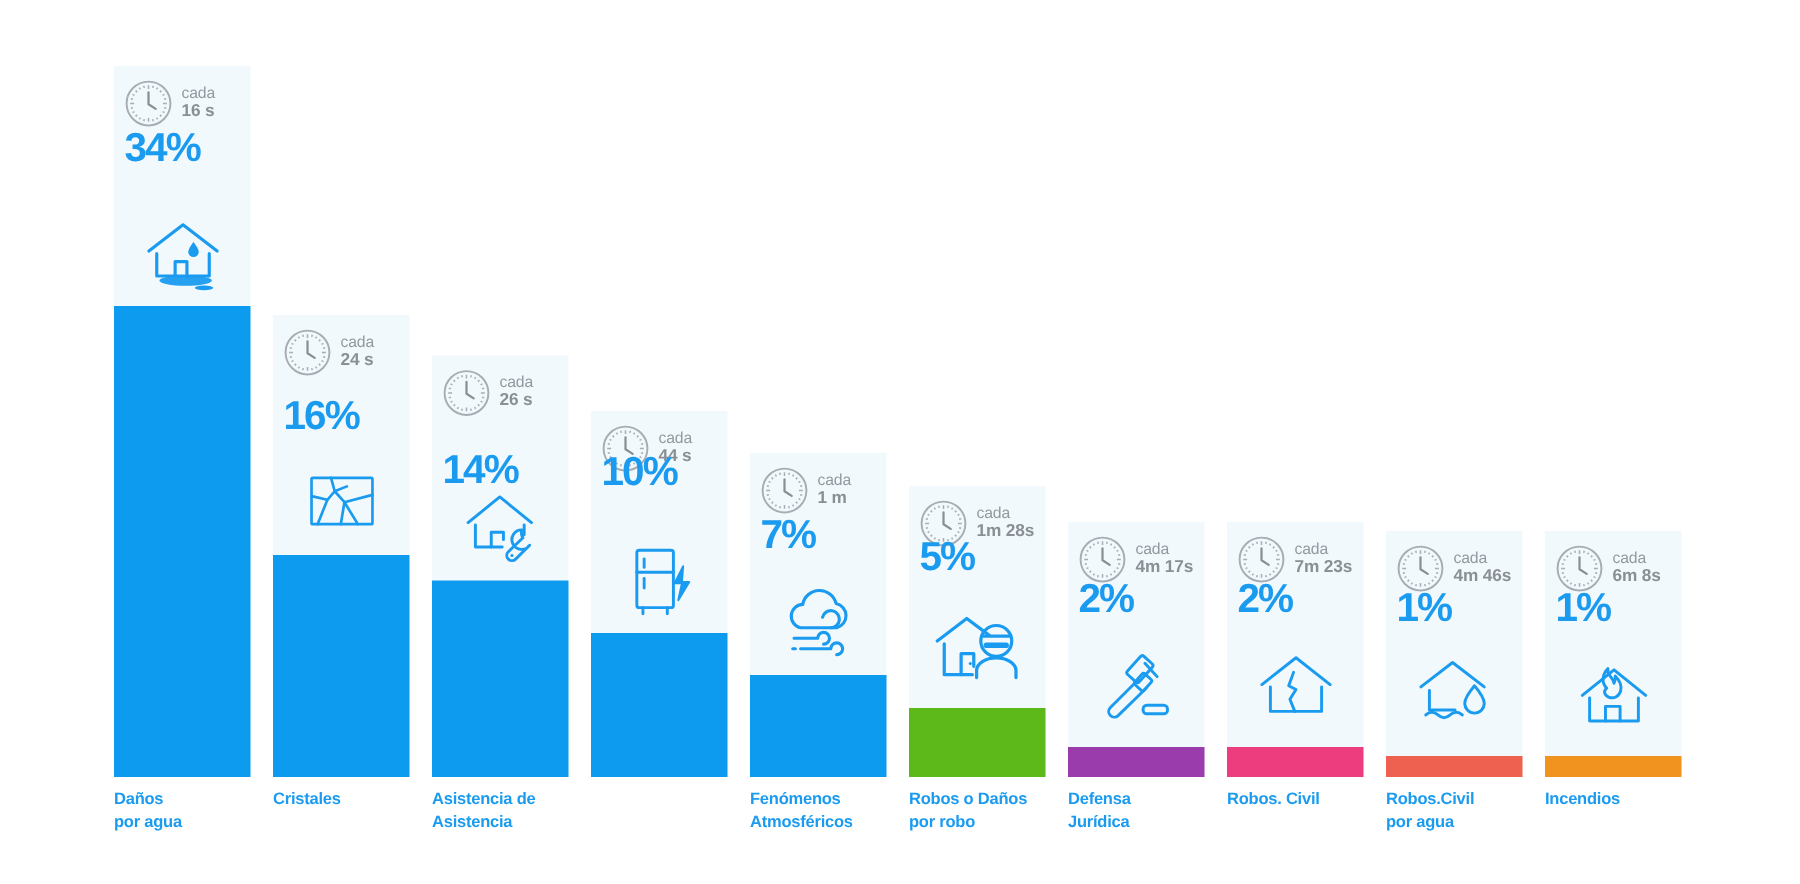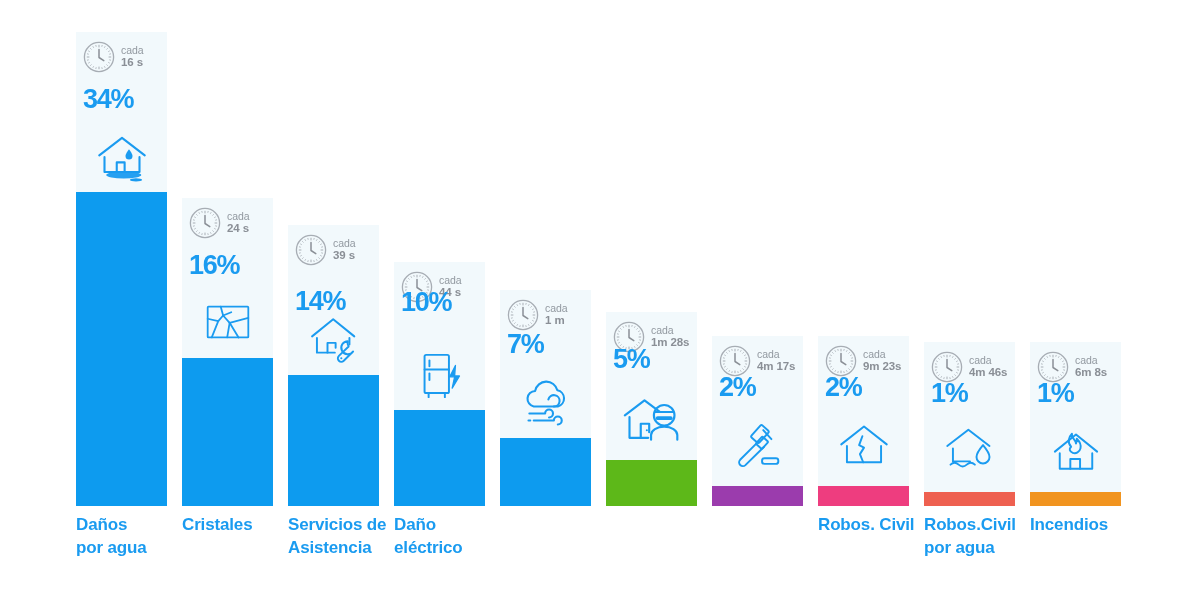--- a/index.html
+++ b/index.html
@@ -2,21 +2,21 @@
 <html><head>
 <meta charset="utf-8">
 <style>
   * { box-sizing: border-box; margin: 0; padding: 0; }
   html, body {
     width: 1200px; height: 589px;
     background: #ffffff;
     font-family: "Liberation Sans", sans-serif;
     overflow: hidden;
   }
-  #stage { position: relative; width: 1200px; height: 553px; }
+  #stage { position: relative; width: 1200px; height: 553px; margin-top: 12px; }
 
   .col { position: absolute; top: 0; width: 91px; height: 589px; }
 
   .panel {
     position: absolute; left: 0; width: 91px;
     background: #F2F9FC;
   }
 
   .meta {
     position: absolute; left: 7px; top: 10px;
@@ -35,21 +35,21 @@
     letter-spacing: -1.3px; line-height: 1;
   }
   .pct.small { font-size: 27px; }
 
   .bigicon { position: absolute; left: 50%; transform: translateX(-50%); }
 
   .bar { position: absolute; left: 0; width: 91px; }
 
   .label {
     position: absolute; left: 0; top: 514px; width: 108px;
-    font-size: 17px; font-weight: 700; color: #1A9BF0;
+    font-size: 11px; font-weight: 700; color: #1A9BF0;
     line-height: 1.33; letter-spacing: -0.15px;
   }
 </style>
 </head>
 <body>
 
 <div id="stage">
     <div class="col" style="left: 76px;">
     <div class="panel" style="top:32px;height:474px;"></div>
 
@@ -81,21 +81,21 @@
             <line x1="9.9" y1="5.4" x2="10.6" y2="6.6" stroke="#A7ADB4" stroke-width="1"></line>
             <line x1="12.8" y1="4.2" x2="13.2" y2="5.6" stroke="#A7ADB4" stroke-width="1"></line>
     <path d="M16 8.5 L16 16.5 L20.8 19.6" fill="none" stroke="#8A8F96" stroke-width="1.5" stroke-linecap="round" stroke-linejoin="round"></path>
   </svg></span>
       <span class="meta-text">
         <span class="cada">cada</span>
         <span>16 s</span>
       </span>
     </div>
 
-    <div class="pct small" style="top:86px;">34%</div>
+    <div class="pct small" style="top:73px;">34%</div>
 
     <div class="bigicon" style="top:130px;width:56px;height:56px;">
       <svg viewBox="0 0 64 64" width="100%" height="100%" fill="none" stroke="#1A9BF0" stroke-width="2.4" stroke-linecap="round" stroke-linejoin="round">
      <path d="M6 29 L32 9 L58 29"></path>
      <path d="M12 31 v17 h40 V31"></path>
      <path d="M26 48 v-11 h9 v11"></path>
      <path d="M40 22 c0 0 -4 5 -4 7.6 a4 4 0 0 0 8 0 C44 27 40 22 40 22z" fill="#1A9BF0" stroke="none"></path>
      <ellipse cx="34" cy="51.5" rx="20" ry="4" fill="#1A9BF0" stroke="none" opacity="0.95"></ellipse>
      <ellipse cx="48" cy="57" rx="7" ry="1.8" fill="#1A9BF0" stroke="none"></ellipse>
    </svg>
@@ -194,41 +194,41 @@
             <line x1="3.8" y1="16.0" x2="6.4" y2="16.0" stroke="#A7ADB4" stroke-width="1"></line>
             <line x1="4.2" y1="12.8" x2="5.6" y2="13.2" stroke="#A7ADB4" stroke-width="1"></line>
             <line x1="5.4" y1="9.9" x2="6.6" y2="10.6" stroke="#A7ADB4" stroke-width="1"></line>
             <line x1="7.4" y1="7.4" x2="8.4" y2="8.4" stroke="#A7ADB4" stroke-width="1"></line>
             <line x1="9.9" y1="5.4" x2="10.6" y2="6.6" stroke="#A7ADB4" stroke-width="1"></line>
             <line x1="12.8" y1="4.2" x2="13.2" y2="5.6" stroke="#A7ADB4" stroke-width="1"></line>
     <path d="M16 8.5 L16 16.5 L20.8 19.6" fill="none" stroke="#8A8F96" stroke-width="1.5" stroke-linecap="round" stroke-linejoin="round"></path>
   </svg></span>
       <span class="meta-text">
         <span class="cada">cada</span>
-        <span>39 s</span>
+        <span>26 s</span>
       </span>
     </div>
 
     <div class="pct small" style="top:288px;">14%</div>
 
     <div class="bigicon" style="top:312px;width:52px;height:52px;">
       <svg viewBox="0 0 64 64" width="100%" height="100%" fill="none" stroke="#1A9BF0" stroke-width="2.4" stroke-linecap="round" stroke-linejoin="round">
      <path d="M5 30 L31 9 L57 30"></path>
      <path d="M11 32 v18 h22"></path>
      <path d="M51 32 v8"></path>
      <path d="M24 50 V38 h10 v6"></path>
      <path d="M49 36 a8 8 0 1 0 6.5 12.6 L44 60 a4.2 4.2 0 0 1 -6 -6 L50 42.5 A8 8 0 0 1 49 36z"></path>
      <circle cx="41" cy="57" r="1.3" fill="#1A9BF0" stroke="none"></circle>
    </svg>
     </div>
 
     <div class="bar" style="top:375px;height:131px;background:#0D9BEF;"></div>
 
     <div class="label">
-      <div>Servicios de</div>
+      <div>Asistencia de</div>
       <div>Asistencia</div>
     </div>
   </div>
     <div class="col" style="left: 394px;">
     <div class="panel" style="top:262px;height:244px;"></div>
 
     <div class="meta" style="top:271px;">
       <span class="clock"><svg viewBox="0 0 32 32" width="32" height="32">
     <circle cx="16" cy="16" r="14.6" fill="none" stroke="#A7ADB4" stroke-width="1.3"></circle>
     <line x1="16.0" y1="3.8" x2="16.0" y2="6.4" stroke="#A7ADB4" stroke-width="1"></line>
@@ -272,24 +272,20 @@
      <path d="M19 13 v7"></path>
      <path d="M19 29 v8"></path>
      <path d="M18 53 v5"></path>
      <path d="M38 53 v5"></path>
      <path d="M51 19 L44 33 h6 L47 47 L56 32 h-6 z" fill="#1A9BF0" stroke="#1A9BF0" stroke-width="1.6"></path>
    </svg>
     </div>
 
     <div class="bar" style="top:410px;height:96px;background:#0D9BEF;"></div>
 
-    <div class="label">
-      <div>Daño</div>
-      <div>eléctrico</div>
-    </div>
   </div>
     <div class="col" style="left: 500px;">
     <div class="panel" style="top:290px;height:216px;"></div>
 
     <div class="meta" style="top:299px;">
       <span class="clock"><svg viewBox="0 0 32 32" width="32" height="32">
     <circle cx="16" cy="16" r="14.6" fill="none" stroke="#A7ADB4" stroke-width="1.3"></circle>
     <line x1="16.0" y1="3.8" x2="16.0" y2="6.4" stroke="#A7ADB4" stroke-width="1"></line>
             <line x1="19.2" y1="4.2" x2="18.8" y2="5.6" stroke="#A7ADB4" stroke-width="1"></line>
             <line x1="22.1" y1="5.4" x2="21.4" y2="6.6" stroke="#A7ADB4" stroke-width="1"></line>
@@ -330,20 +326,24 @@
      <path d="M41 36 a6.5 6.5 0 1 0 -6.3 -8"></path>
      <path d="M13 44 H31 a4.5 4.5 0 1 1 4.5 4.5"></path>
      <path d="M18 52 H41 a4.5 4.5 0 1 1 4.5 4.5"></path>
      <path d="M12 52 H14"></path>
      <path d="M24 44 M10 44"></path>
    </svg>
     </div>
 
     <div class="bar" style="top:438px;height:68px;background:#0D9BEF;"></div>
 
+    <div class="label">
+      <div>Fenómenos</div>
+      <div>Atmosféricos</div>
+    </div>
   </div>
     <div class="col" style="left: 606px;">
     <div class="panel" style="top:312px;height:194px;"></div>
 
     <div class="meta" style="top:321px;">
       <span class="clock"><svg viewBox="0 0 32 32" width="32" height="32">
     <circle cx="16" cy="16" r="14.6" fill="none" stroke="#A7ADB4" stroke-width="1.3"></circle>
     <line x1="16.0" y1="3.8" x2="16.0" y2="6.4" stroke="#A7ADB4" stroke-width="1"></line>
             <line x1="19.2" y1="4.2" x2="18.8" y2="5.6" stroke="#A7ADB4" stroke-width="1"></line>
             <line x1="22.1" y1="5.4" x2="21.4" y2="6.6" stroke="#A7ADB4" stroke-width="1"></line>
@@ -386,20 +386,24 @@
      <circle cx="26.5" cy="43" r="1.1" fill="#1A9BF0" stroke="none"></circle>
      <circle cx="45" cy="27" r="11"></circle>
      <path d="M35.5 23.5 h19"></path>
      <path d="M38 30 h14" stroke-width="4"></path>
      <path d="M31 53 v-5 a14 9 0 0 1 28 0 v5"></path>
    </svg>
     </div>
 
     <div class="bar" style="top:460px;height:46px;background:#5DB819;"></div>
 
+    <div class="label">
+      <div>Robos o Daños</div>
+      <div>por robo</div>
+    </div>
   </div>
     <div class="col" style="left: 712px;">
     <div class="panel" style="top:336px;height:170px;"></div>
 
     <div class="meta" style="top:345px;">
       <span class="clock"><svg viewBox="0 0 32 32" width="32" height="32">
     <circle cx="16" cy="16" r="14.6" fill="none" stroke="#A7ADB4" stroke-width="1.3"></circle>
     <line x1="16.0" y1="3.8" x2="16.0" y2="6.4" stroke="#A7ADB4" stroke-width="1"></line>
             <line x1="19.2" y1="4.2" x2="18.8" y2="5.6" stroke="#A7ADB4" stroke-width="1"></line>
             <line x1="22.1" y1="5.4" x2="21.4" y2="6.6" stroke="#A7ADB4" stroke-width="1"></line>
@@ -439,20 +443,24 @@
      <rect x="28" y="7" width="13" height="20" rx="2" transform="rotate(42 34 17)"></rect>
      <path d="M38.5 12.5 L48.5 23.5"></path>
      <rect x="32" y="22" width="10" height="12" rx="1.6" transform="rotate(42 37 28)"></rect>
      <path d="M33 26 L10 49 a4.6 4.6 0 0 0 6.5 6.5 L39.5 33"></path>
      <path d="M40 47 h14 a3 3 0 0 1 3 3 v1 a3 3 0 0 1 -3 3 H40 a3 3 0 0 1 -3 -3 v-1 a3 3 0 0 1 3 -3z"></path>
    </svg>
     </div>
 
     <div class="bar" style="top:486px;height:20px;background:#9B3CAD;"></div>
 
+    <div class="label">
+      <div>Defensa</div>
+      <div>Jurídica</div>
+    </div>
   </div>
     <div class="col" style="left: 818px;">
     <div class="panel" style="top:336px;height:170px;"></div>
 
     <div class="meta" style="top:345px;">
       <span class="clock"><svg viewBox="0 0 32 32" width="32" height="32">
     <circle cx="16" cy="16" r="14.6" fill="none" stroke="#A7ADB4" stroke-width="1.3"></circle>
     <line x1="16.0" y1="3.8" x2="16.0" y2="6.4" stroke="#A7ADB4" stroke-width="1"></line>
             <line x1="19.2" y1="4.2" x2="18.8" y2="5.6" stroke="#A7ADB4" stroke-width="1"></line>
             <line x1="22.1" y1="5.4" x2="21.4" y2="6.6" stroke="#A7ADB4" stroke-width="1"></line>
@@ -474,21 +482,21 @@
             <line x1="3.8" y1="16.0" x2="6.4" y2="16.0" stroke="#A7ADB4" stroke-width="1"></line>
             <line x1="4.2" y1="12.8" x2="5.6" y2="13.2" stroke="#A7ADB4" stroke-width="1"></line>
             <line x1="5.4" y1="9.9" x2="6.6" y2="10.6" stroke="#A7ADB4" stroke-width="1"></line>
             <line x1="7.4" y1="7.4" x2="8.4" y2="8.4" stroke="#A7ADB4" stroke-width="1"></line>
             <line x1="9.9" y1="5.4" x2="10.6" y2="6.6" stroke="#A7ADB4" stroke-width="1"></line>
             <line x1="12.8" y1="4.2" x2="13.2" y2="5.6" stroke="#A7ADB4" stroke-width="1"></line>
     <path d="M16 8.5 L16 16.5 L20.8 19.6" fill="none" stroke="#8A8F96" stroke-width="1.5" stroke-linecap="round" stroke-linejoin="round"></path>
   </svg></span>
       <span class="meta-text">
         <span class="cada">cada</span>
-        <span>9m 23s</span>
+        <span>7m 23s</span>
       </span>
     </div>
 
     <div class="pct small" style="top:374px;">2%</div>
 
     <div class="bigicon" style="top:420px;width:52px;height:52px;">
       <svg viewBox="0 0 64 64" width="100%" height="100%" fill="none" stroke="#1A9BF0" stroke-width="2.4" stroke-linecap="round" stroke-linejoin="round">
      <path d="M4 30 L32 8 L60 30"></path>
      <path d="M11 32 v20 h42 V32"></path>
      <path d="M30 20 L26 31 L32 34 L27 42 L31 52"></path>

